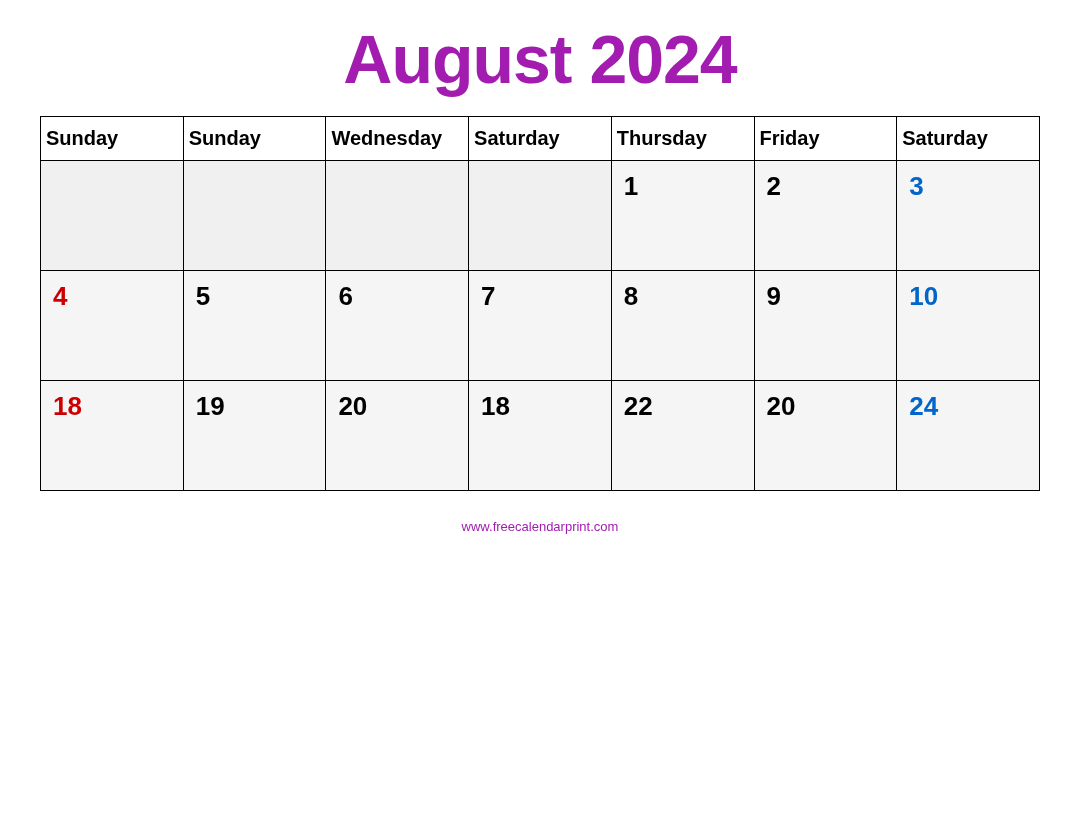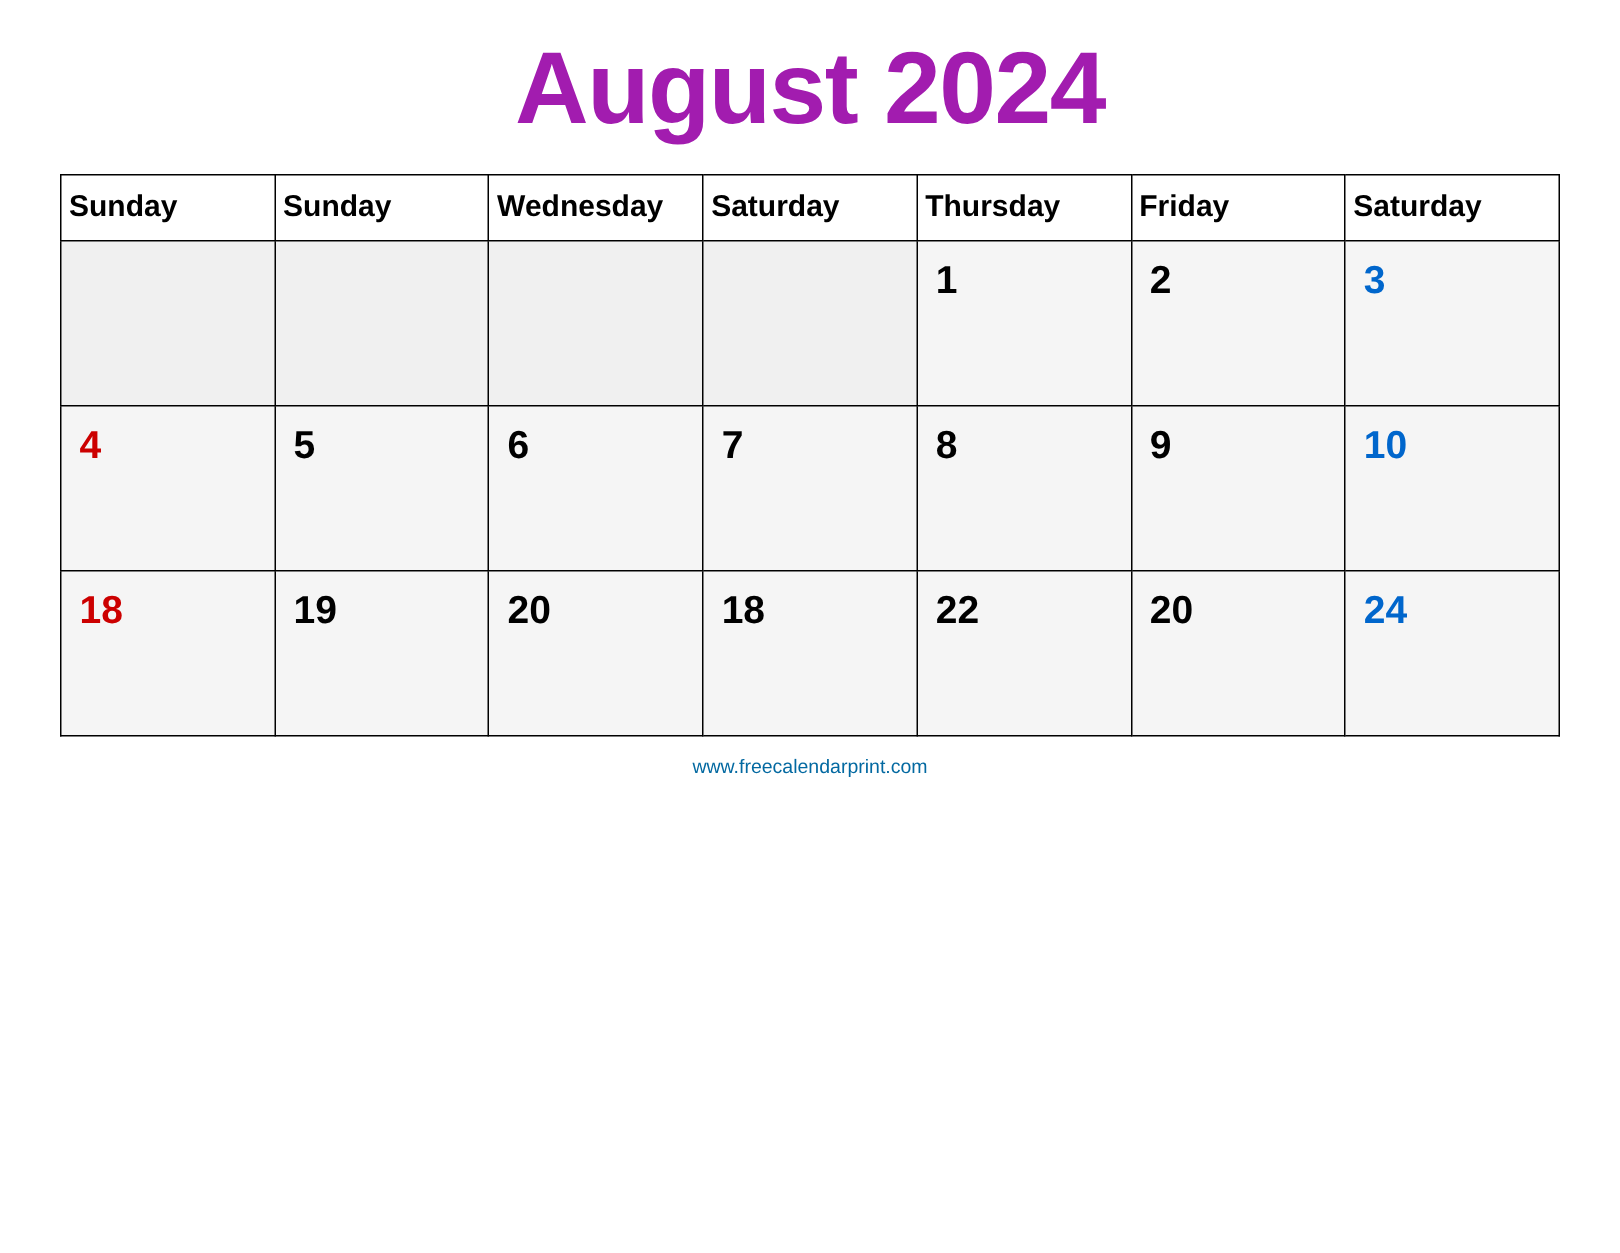--- a/index.html
+++ b/index.html
@@ -70,23 +70,23 @@
 
     .day-num.saturday {
       color: #0066cc;
     }
 
     .day-num.weekday {
       color: #000000;
     }
 
     .footer {
-      margin-top: 12px;
+      margin-top: 28px;
       font-size: 13px;
-      color: #0369a1;
+      color: #a21caf;
       text-align: center;
     }
   </style>
 </head>
 <body>
 
 <h1 class="calendar-title">August 2024</h1>
 
 <table class="calendar-table">
   <thead>

